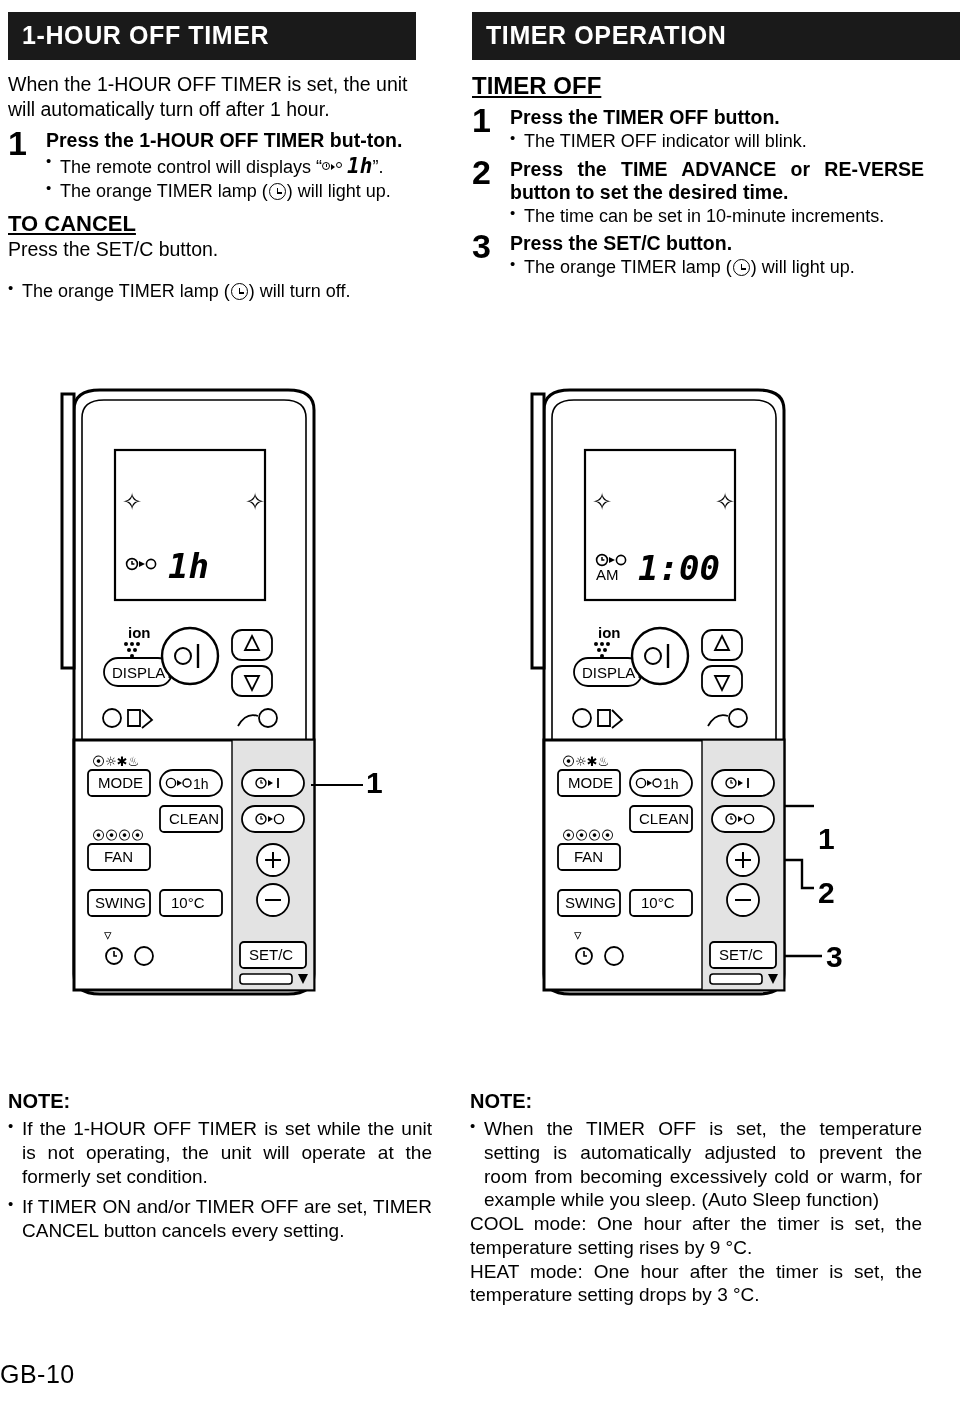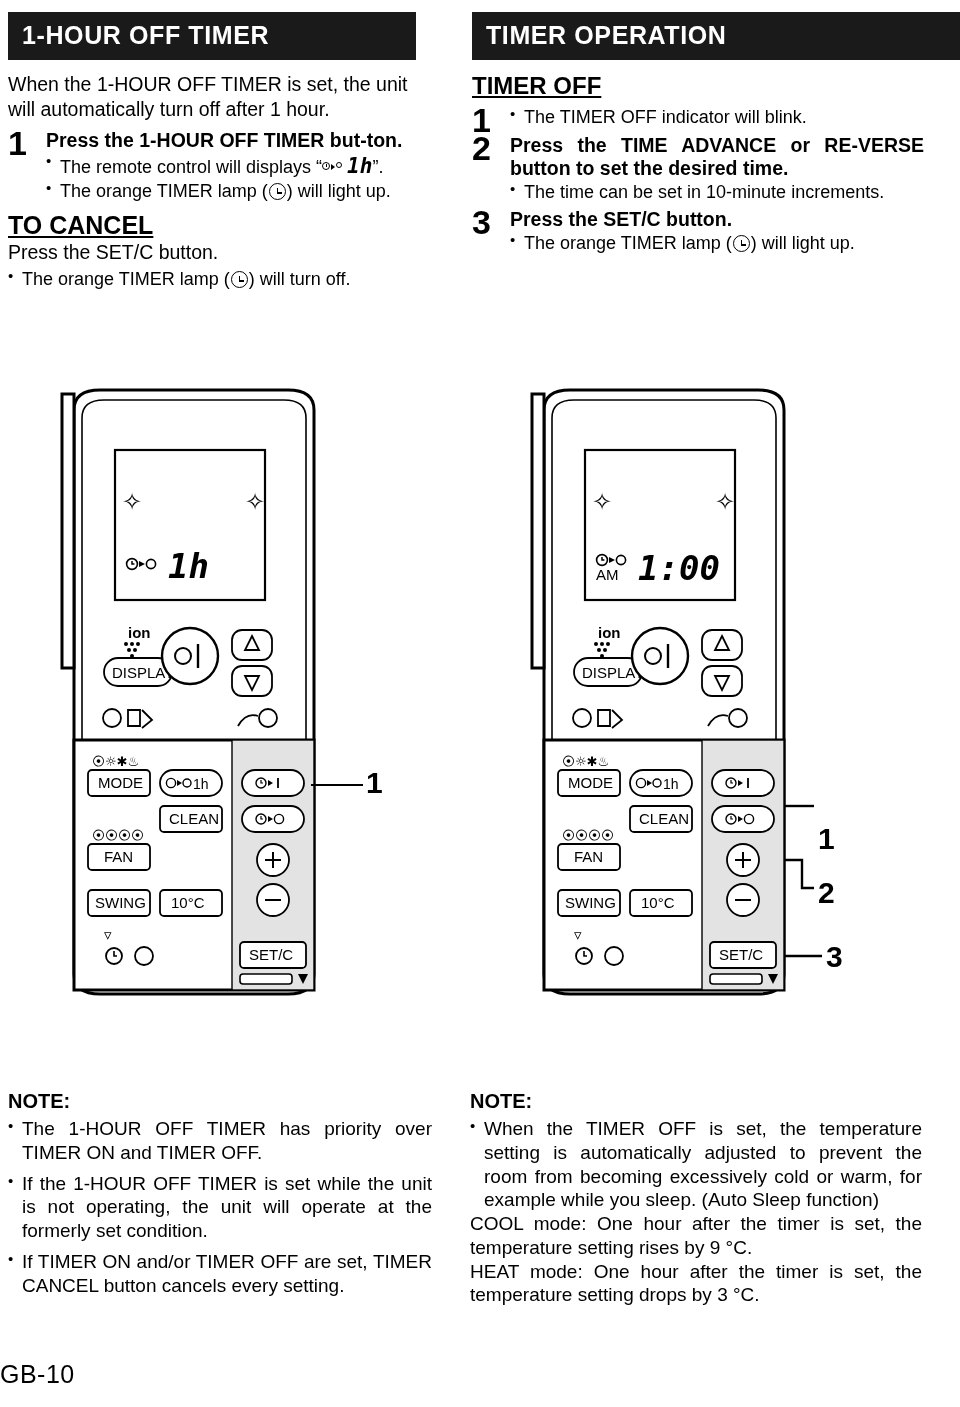--- a/index.html
+++ b/index.html
@@ -44,21 +44,21 @@
     position: absolute; left: 0; top: -3px;
     font-size: 34px; font-weight: bold; line-height: 1; font-family: "Liberation Sans", sans-serif;
   }
   .step .title { font-size: 19.5px; font-weight: bold; line-height: 1.18; }
   .step .title.just { text-align: justify; text-align-last: left; }
   .bullets { margin: 1px 0 0 0; }
   .bl { position: relative; padding-left: 14px; font-size: 18px; line-height: 1.25; margin-top: 1px; }
   .bl:before { content:"\2022"; position:absolute; left:0; top:-1px; font-size: 15px; }
   .bl.just { text-align: justify; text-align-last: left; }
 
-  .tocancel { font-size: 25px; font-weight: bold; text-decoration: underline; margin-top: 8px; }
+  .tocancel { font-size: 22px; font-weight: bold; text-decoration: underline; margin-top: 8px; }
   .plain { font-size: 19.5px; line-height: 1.3; }
 
   
   .lamp {
     display: inline-block; width: 17px; height: 17px; border: 1.6px solid #000;
     border-radius: 50%; position: relative; vertical-align: -3px; margin: 0 1px;
   }
   .lamp:before { content:""; position:absolute; left:7px; top:3.5px; width:1.6px; height:5.5px; background:#000; }
   .lamp:after  { content:""; position:absolute; left:7px; top:8.3px; width:5px; height:1.6px; background:#000; }
   .seg { font-family: "DejaVu Sans Mono", monospace; font-style: italic; font-weight: bold; }
@@ -106,30 +106,31 @@
           <span>The remote control will displays “</span><span class="tinyicon"><span class="c1"></span><span class="ar"></span><span class="c2"></span></span>&nbsp;<span class="seg" style="font-size:21px;">1h</span><span>”.</span>
         </div>
         <div class="bl">
           <span>The orange TIMER lamp (</span><span class="lamp"></span><span>) will light up.</span>
         </div>
       </div>
     </div>
 
     <div class="tocancel">TO CANCEL</div>
     <div class="plain">Press the SET/C button.</div>
-    <div class="bl" style="margin-top:3px;">
+    <div class="bl" style="margin-top:18px;">
       <span>The orange TIMER lamp (</span><span class="lamp"></span><span>) will turn off.</span>
     </div>
   </div>
 
   <div class="col colR">
     <div class="subhead-u">TIMER OFF</div>
 
     <div class="step">
       <div class="num">1</div>
+      <div class="title">Press the TIMER OFF button.</div>
       <div class="bl">The TIMER OFF indicator will blink.</div>
     </div>
 
     <div class="step" style="margin-top:5px;">
       <div class="num">2</div>
       <div class="title just">Press the TIME ADVANCE or RE-VERSE button to set the desired time.</div>
       <div class="bl just">The time can be set in 10-minute increments.</div>
     </div>
 
     <div class="step" style="margin-top:5px;">
@@ -354,21 +355,20 @@
       <path d="M254 472 L272 472 L272 500 L284 500" fill="none" stroke="#000" stroke-width="2.4"></path>
       <line x1="254" y1="568" x2="292" y2="568" stroke="#000" stroke-width="2.4"></line>
     </svg>
   </div>
   <div class="callout" style="left:818px; top:822px;">1</div>
   <div class="callout" style="left:818px; top:876px;">2</div>
   <div class="callout" style="left:826px; top:940px;">3</div>
 
   <div class="notes" style="left:8px; top:1090px; width:424px;">
     <div class="nt">NOTE:</div>
-    <div class="nb">The 1-HOUR OFF TIMER has priority over TIMER ON and TIMER OFF.</div>
     <div class="nb">If the 1-HOUR OFF TIMER is set while the unit is not operating, the unit will operate at the formerly set condition.</div>
     <div class="nb">If TIMER ON and/or TIMER OFF are set, TIMER CANCEL button cancels every setting.</div>
   </div>
 
   <div class="notes" style="left:470px; top:1090px; width:452px;">
     <div class="nt">NOTE:</div>
     <div class="nb" style="margin-bottom:0;">When the TIMER OFF is set, the temperature setting is automatically adjusted to prevent the room from becoming excessively cold or warm, for example while you sleep. (Auto Sleep function)</div>
     <div class="np">COOL mode: One hour after the timer is set, the temperature setting rises by 9 °C.</div>
     <div class="np">HEAT mode: One hour after the timer is set, the temperature setting drops by 3 °C.</div>
   </div>

